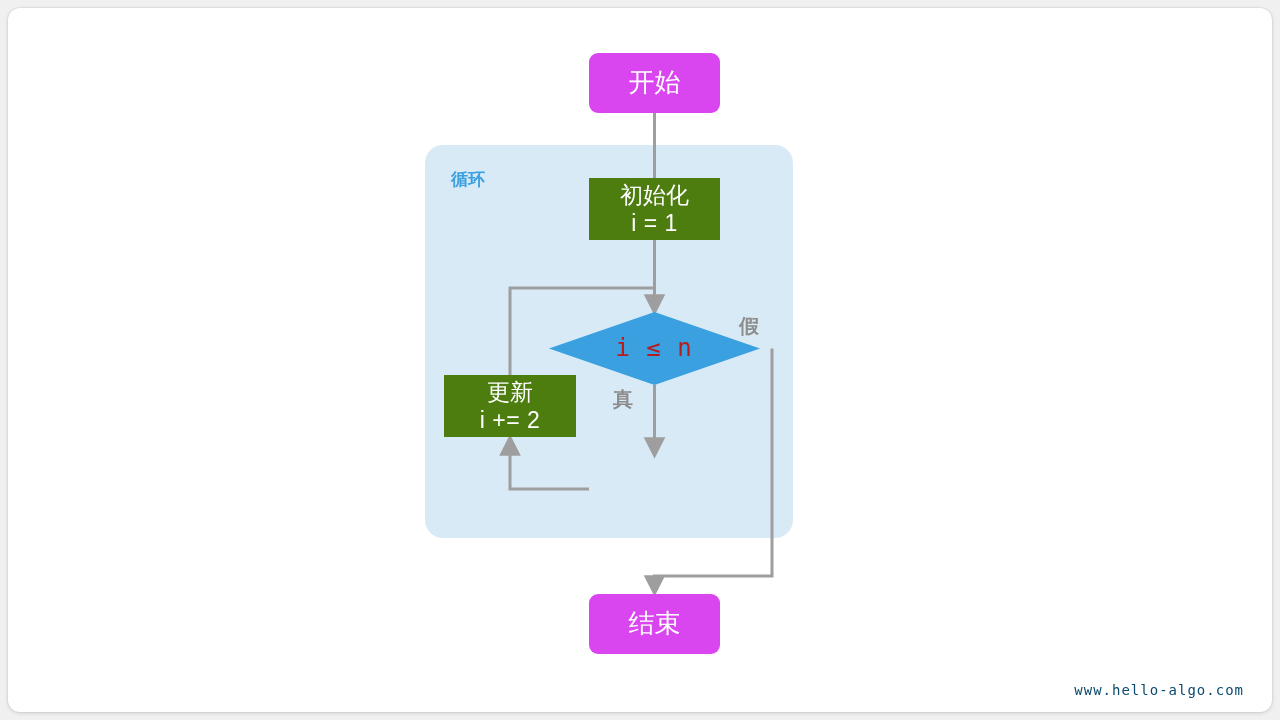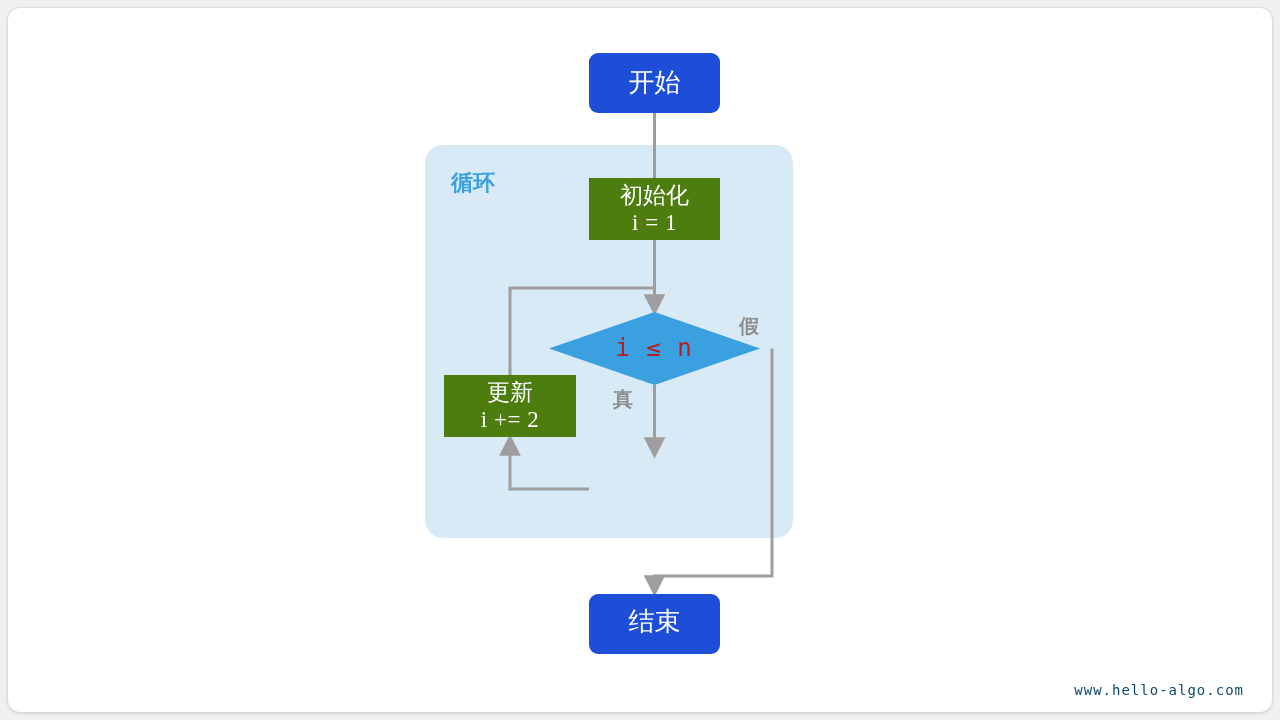--- a/index.html
+++ b/index.html
@@ -42,60 +42,60 @@
     box-sizing: border-box;
     display: flex;
     flex-direction: column;
     align-items: center;
     justify-content: center;
     color: #ffffff;
     text-align: center;
     line-height: 1.22;
   }
   .node-terminal {
-    background: #1d4ed8;
+    background: #d946ef;
     border-radius: 9px;
     font-size: 26px;
   }
   .node-process-blue {
     background: #4d7c0f;
     font-size: 23px;
   }
   .node-process-green {
     background: #8cc084;
     font-size: 26px;
   }
   .node-mono {
-    font-family: Liberation Serif, serif;
+    font-family: Liberation Sans, sans-serif;
     font-size: 23px;
     letter-spacing: 0.5px;
   }
   .node-cjk {
     font-family: "DejaVu Sans", "Liberation Sans", sans-serif;
   }
   #start-node   { left: 589px; top: 53px;  width: 131px; height: 60px; }
   #init-node    { left: 589px; top: 178px; width: 131px; height: 62px; }
   #update-node  { left: 444px; top: 375px; width: 132px; height: 62px; }
   #task-node    { left: 589px; top: 456px; width: 131px; height: 66px; }
-  #end-node     { left: 589px; top: 594px; width: 131px; height: 60px; font-family: Liberation Mono, monospace; }
+  #end-node     { left: 589px; top: 594px; width: 131px; height: 60px; }
 
   .loop-container {
     position: absolute;
     left: 425px;
     top: 145px;
     width: 368px;
     height: 393px;
     background: #d9eaf7;
     border-radius: 18px;
   }
   .loop-label {
     position: absolute;
     left: 451px;
     top: 168px;
-    font-size: 22px;
+    font-size: 17px;
     font-weight: bold;
     color: #3ba0e0;
     font-family: "DejaVu Sans", "Liberation Sans", sans-serif;
   }
   .decision-label {
     position: absolute;
     font-size: 20px;
     font-weight: bold;
     color: #8c8c8c;
     font-family: "DejaVu Sans", "Liberation Sans", sans-serif;

